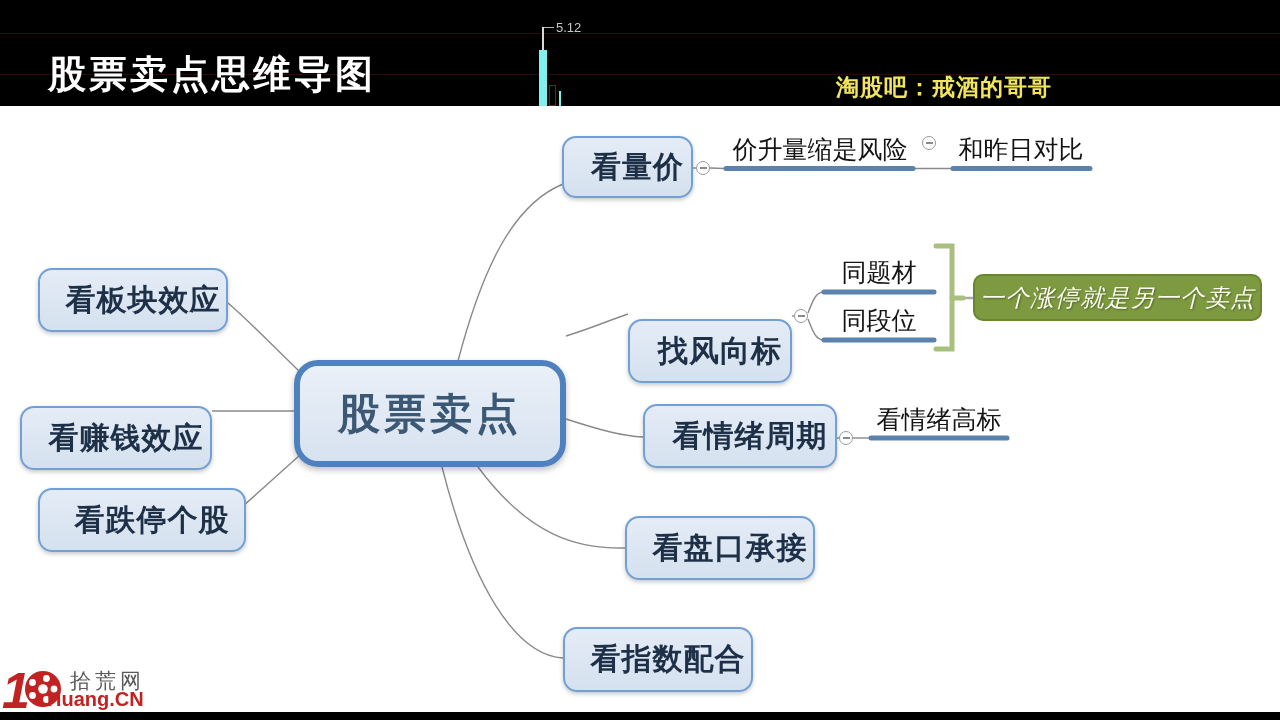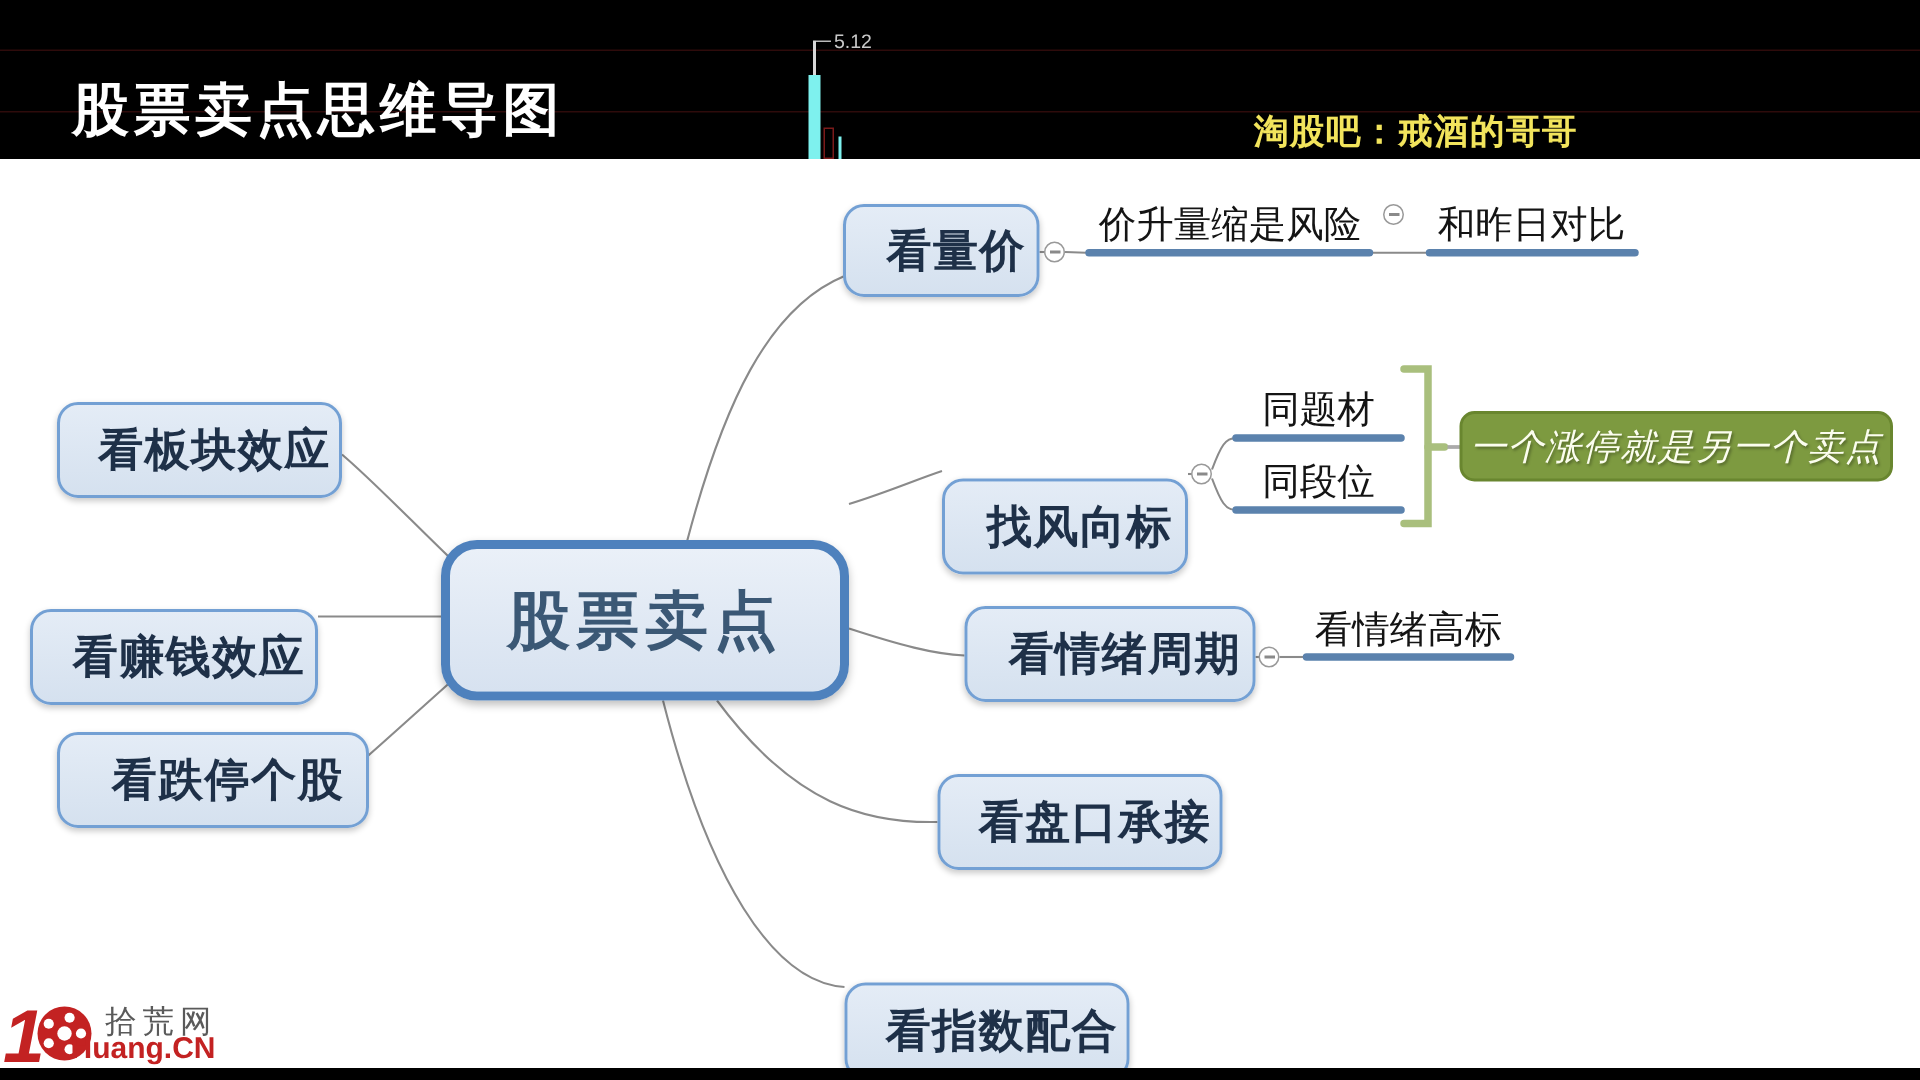--- a/index.html
+++ b/index.html
@@ -160,21 +160,21 @@
   <div class="center-node">股票卖点</div>
 
   <div class="node" style="left:38px;  top:268px; width:190px; height:64px;">看板块效应</div>
   <div class="node" style="left:20px;  top:378px; width:192px; height:64px;margin-top:28px;">看赚钱效应</div>
   <div class="node" style="left:38px;  top:488px; width:208px; height:64px;border-radius:14px;">看跌停个股</div>
 
   <div class="node" style="left:562px; top:136px; width:131px; height:62px;">看量价</div>
   <div class="node" style="left:628px; top:283px; width:164px; height:64px;margin-top:36px;">找风向标</div>
   <div class="node" style="left:643px; top:404px; width:194px; height:64px;">看情绪周期</div>
   <div class="node" style="left:625px; top:516px; width:190px; height:64px;">看盘口承接</div>
-  <div class="node" style="left:563px; top:627px; width:190px; height:65px;margin-top:28px;">看指数配合</div>
+  <div class="node" style="left:563px; top:627px; width:190px; height:65px;">看指数配合</div>
 
   <div class="leaf" style="left:726px; top:133px; width:188px;">价升量缩是风险</div>
   <div class="leaf" style="left:950px; top:133px; width:142px;">和昨日对比</div>
   <div class="leaf" style="left:824px; top:256px; width:110px;">同题材</div>
   <div class="leaf" style="left:824px; top:304px; width:110px;">同段位</div>
   <div class="leaf" style="left:871px; top:403px; width:136px;">看情绪高标</div>
 
   <div class="toggle" style="left:696px; top:161px;">
       <div class="minus"></div>
     </div>

